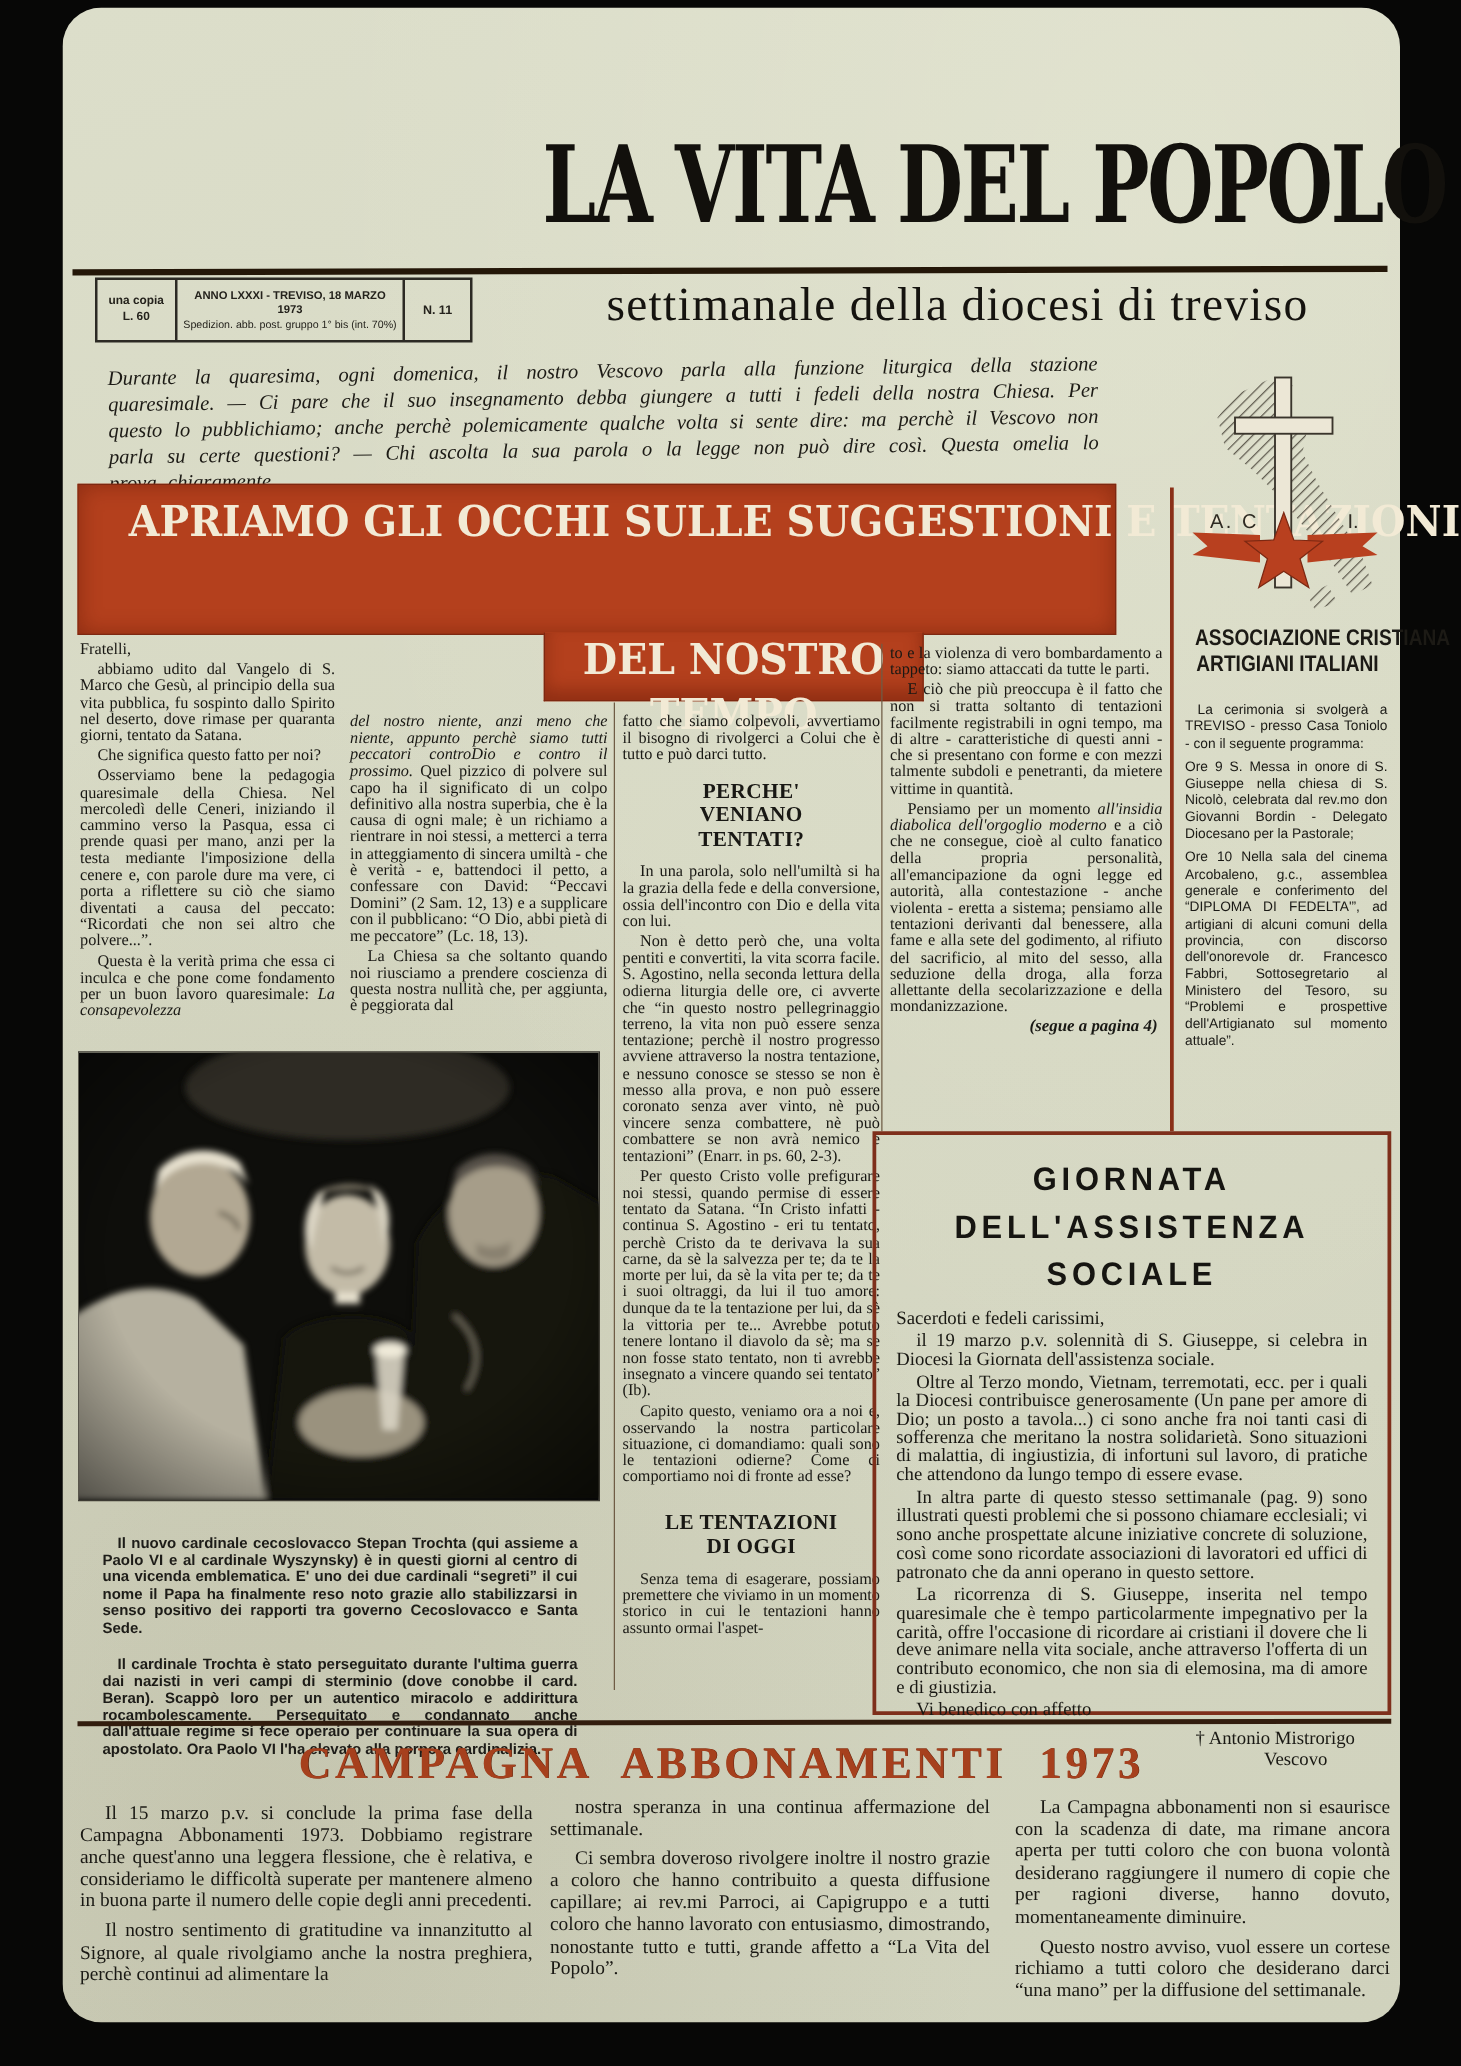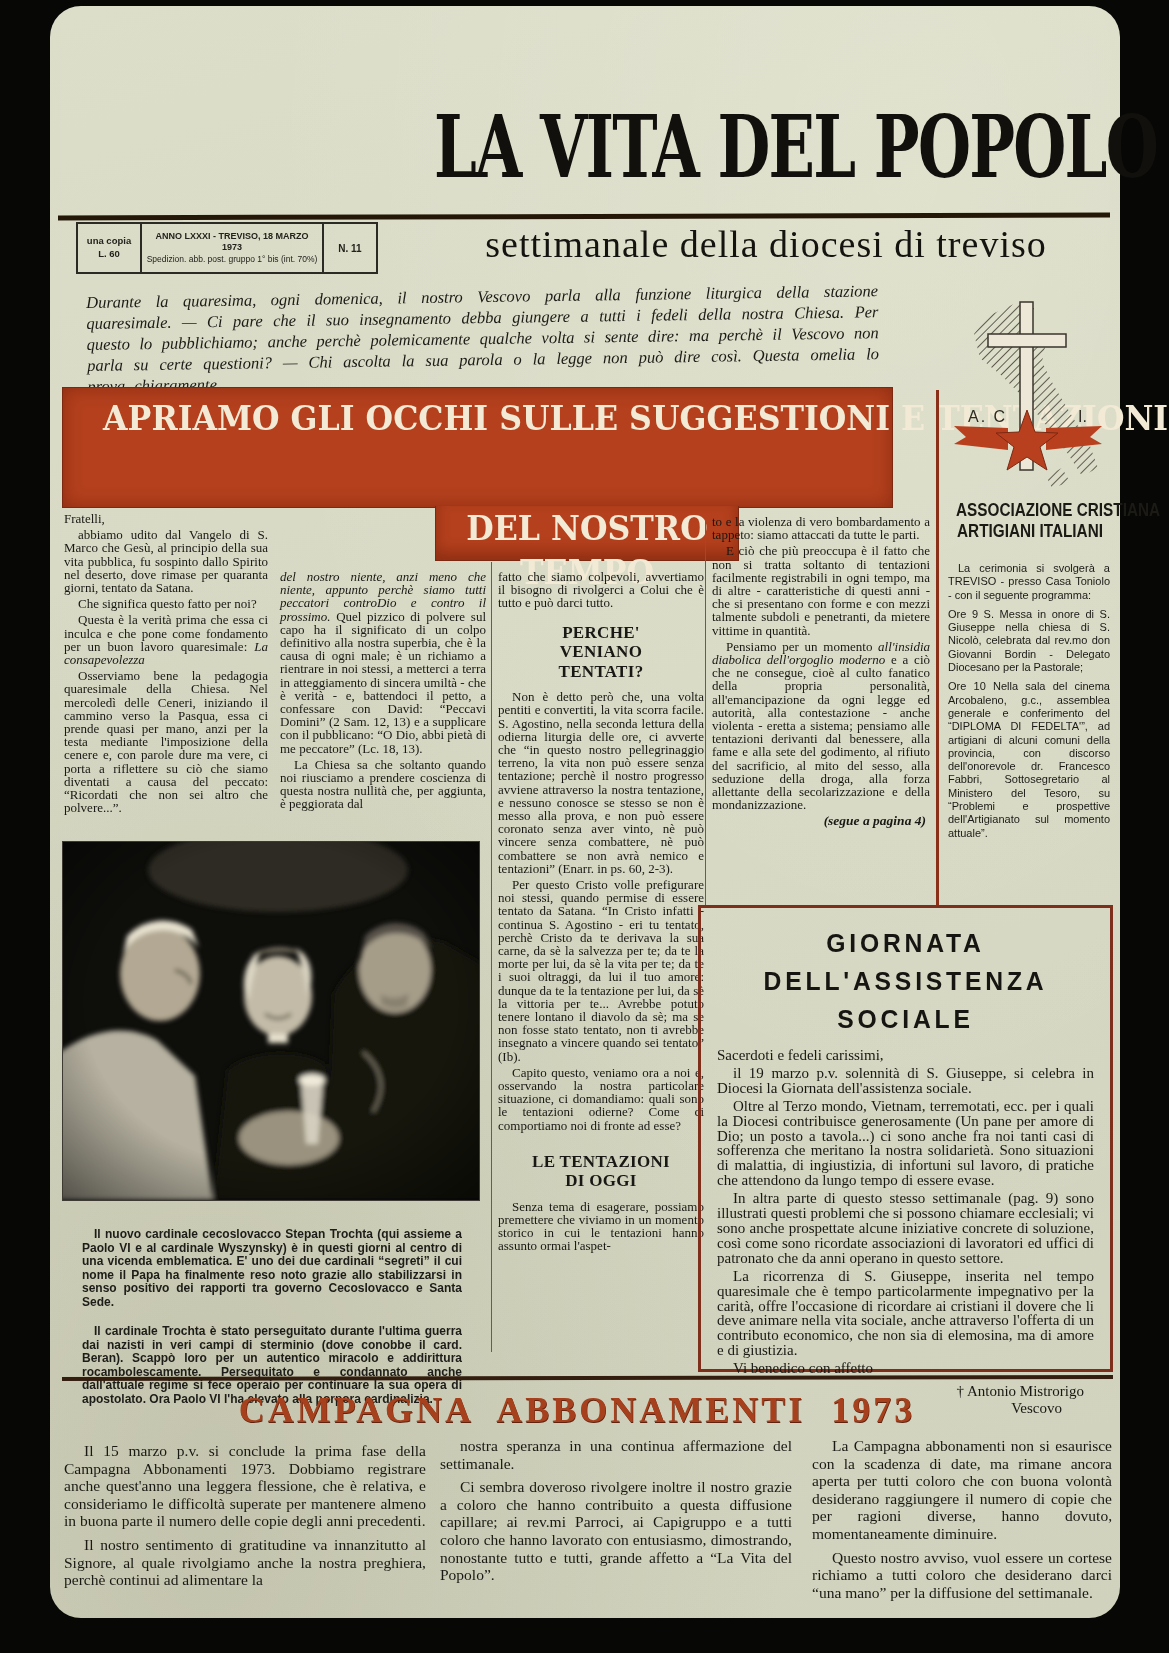--- a/index.html
+++ b/index.html
@@ -183,32 +183,33 @@
     </div>
   </div>
   <div class="abs tongue">
     <span>DEL NOSTRO TEMPO</span>
   </div>
 
   <div class="abs coltext col1">
     <p class="noind">Fratelli,</p>
     <p>abbiamo udito dal Vangelo di S. Marco che Gesù, al principio della sua vita pubblica, fu sospinto dallo Spirito nel deserto, dove rimase per quaranta giorni, tentato da Satana.</p>
     <p>Che significa questo fatto per noi?</p>
+    <p>Osserviamo bene la pedagogia quaresimale della Chiesa. Nel mercoledì delle Ceneri, iniziando il cammino verso la Pasqua, essa ci prende quasi per mano, anzi per la testa mediante l'imposizione della cenere e, con parole dure ma vere, ci porta a riflettere su ciò che siamo diventati a causa del peccato: “Ricordati che non sei altro che polvere...”.</p>
     <p><span>Questa è la verità prima che essa ci inculca e che pone come fondamento per un buon lavoro quaresimale: </span><i>La consapevolezza</i></p>
-    <p>Osserviamo bene la pedagogia quaresimale della Chiesa. Nel mercoledì delle Ceneri, iniziando il cammino verso la Pasqua, essa ci prende quasi per mano, anzi per la testa mediante l'imposizione della cenere e, con parole dure ma vere, ci porta a riflettere su ciò che siamo diventati a causa del peccato: “Ricordati che non sei altro che polvere...”.</p>
   </div>
 
   <div class="abs coltext col2">
     <p class="noind"><i>del nostro niente, anzi meno che niente, appunto perchè siamo tutti peccatori controDio e contro il prossimo.</i><span> Quel pizzico di polvere sul capo ha il significato di un colpo definitivo alla nostra superbia, che è la causa di ogni male; è un richiamo a rientrare in noi stessi, a metterci a terra in atteggiamento di sincera umiltà - che è verità - e, battendoci il petto, a confessare con David: “Peccavi Domini” (2 Sam. 12, 13) e a supplicare con il pubblicano: “O Dio, abbi pietà di me peccatore” (Lc. 18, 13).</span></p>
     <p>La Chiesa sa che soltanto quando noi riusciamo a prendere coscienza di questa nostra nullità che, per aggiunta, è peggiorata dal</p>
   </div>
 
   <div class="abs coltext col3">
     <p class="noind">fatto che siamo colpevoli, avvertiamo il bisogno di rivolgerci a Colui che è tutto e può darci tutto.</p>
     <div class="col-head">PERCHE' VENIANO TENTATI?</div>
+    <p>In una parola, solo nell'umiltà si ha la grazia della fede e della conversione, ossia dell'incontro con Dio e della vita con lui.</p>
     <p>Non è detto però che, una volta pentiti e convertiti, la vita scorra facile. S. Agostino, nella seconda lettura della odierna liturgia delle ore, ci avverte che “in questo nostro pellegrinaggio terreno, la vita non può essere senza tentazione; perchè il nostro progresso avviene attraverso la nostra tentazione, e nessuno conosce se stesso se non è messo alla prova, e non può essere coronato senza aver vinto, nè può vincere senza combattere, nè può combattere se non avrà nemico e tentazioni” (Enarr. in ps. 60, 2-3).</p>
     <p>Per questo Cristo volle prefigurare noi stessi, quando permise di essere tentato da Satana. “In Cristo infatti - continua S. Agostino - eri tu tentato, perchè Cristo da te derivava la sua carne, da sè la salvezza per te; da te la morte per lui, da sè la vita per te; da te i suoi oltraggi, da lui il tuo amore: dunque da te la tentazione per lui, da sè la vittoria per te... Avrebbe potuto tenere lontano il diavolo da sè; ma se non fosse stato tentato, non ti avrebbe insegnato a vincere quando sei tentato” (Ib).</p>
     <p>Capito questo, veniamo ora a noi e, osservando la nostra particolare situazione, ci domandiamo: quali sono le tentazioni odierne? Come ci comportiamo noi di fronte ad esse?</p>
     <div class="col-head" style="margin-top:20px;">LE TENTAZIONI DI OGGI</div>
     <p>Senza tema di esagerare, possiamo premettere che viviamo in un momento storico in cui le tentazioni hanno assunto ormai l'aspet-</p>
   </div>
 
   <div class="abs coltext col4">
     <p class="noind">to e la violenza di vero bombardamento a tappeto: siamo attaccati da tutte le parti.</p>
     <p>E ciò che più preoccupa è il fatto che non si tratta soltanto di tentazioni facilmente registrabili in ogni tempo, ma di altre - caratteristiche di questi anni - che si presentano con forme e con mezzi talmente subdoli e penetranti, da mietere vittime in quantità.</p>

